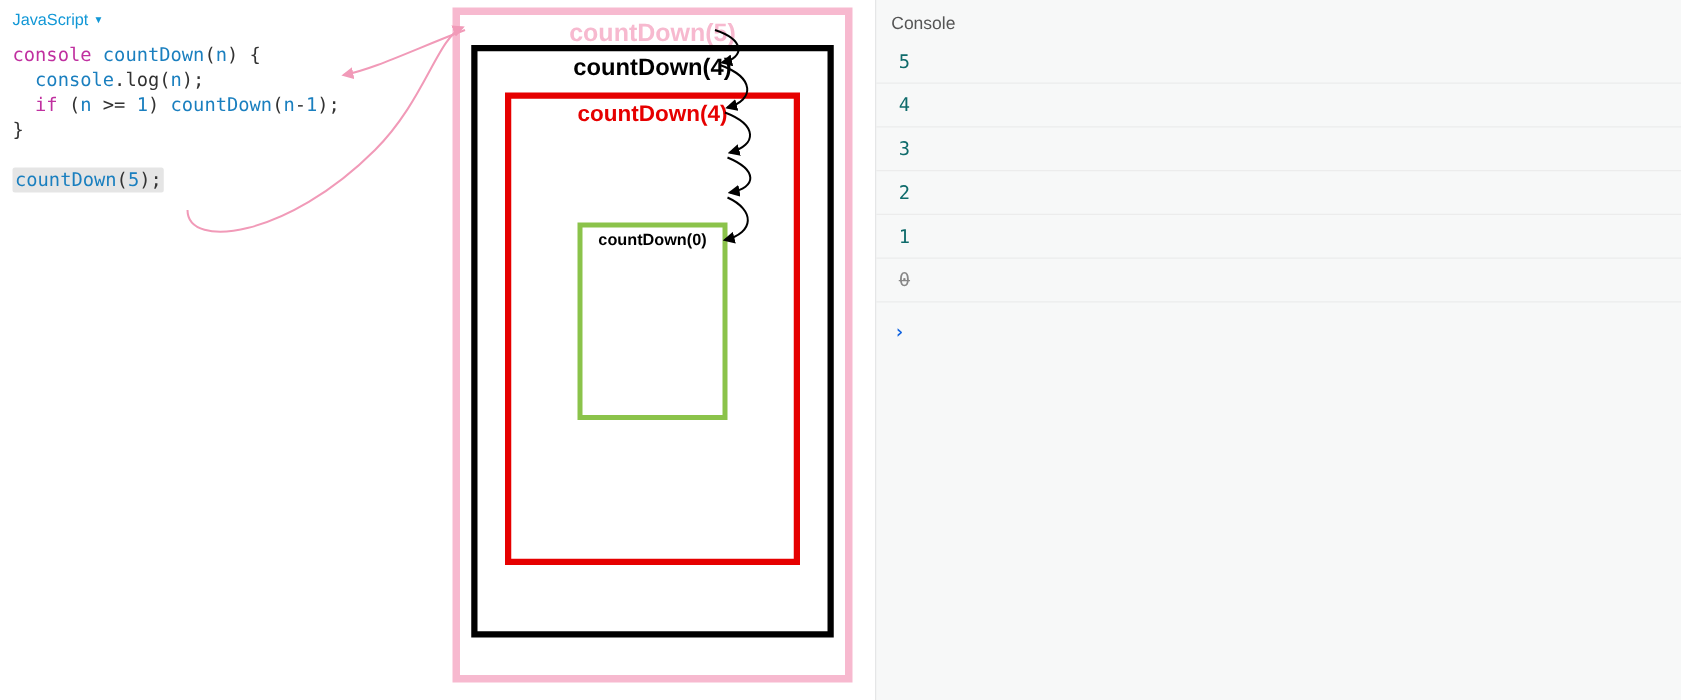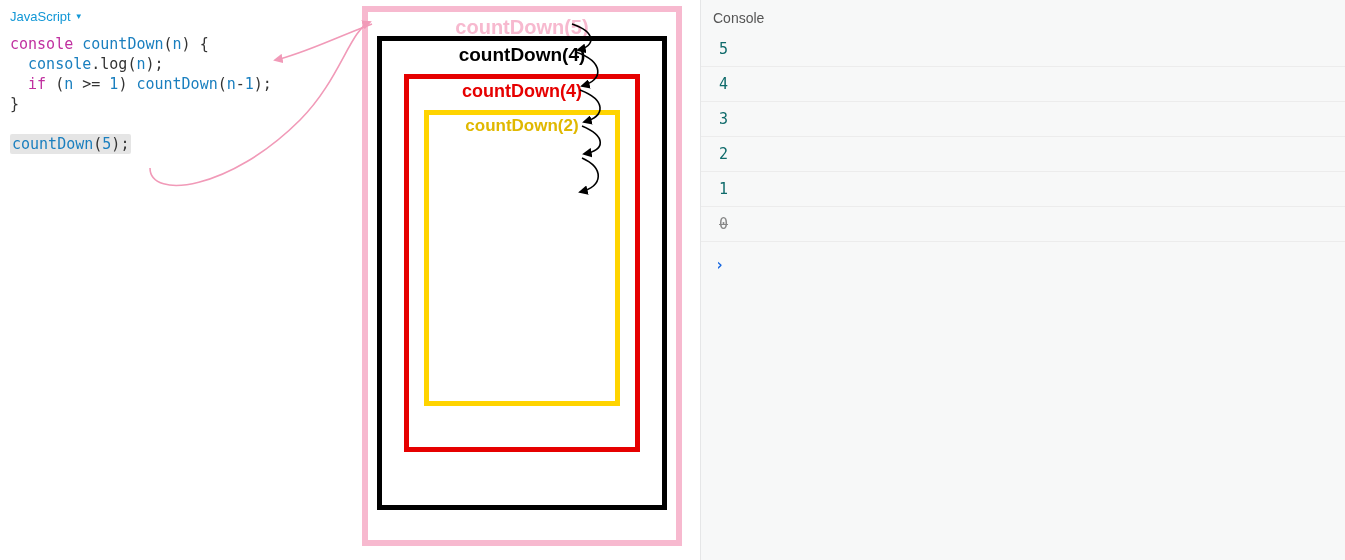--- a/index.html
+++ b/index.html
@@ -151,22 +151,22 @@
   <div class="diagram">
     <div class="box b5">
       <div class="label">countDown(5)</div>
     </div>
     <div class="box b4">
       <div class="label">countDown(4)</div>
     </div>
     <div class="box b3">
       <div class="label">countDown(4)</div>
     </div>
-    <div class="box b2">
-      <div class="label">countDown(2)</div>
+    <div class="box b0">
+      <div class="label">countDown(0)</div>
     </div>
   </div>
 
   <svg class="arrows" viewBox="0 0 685 560">
     <defs>
       <marker id="ahPink" viewBox="0 0 10 10" refX="8" refY="5" markerWidth="6" markerHeight="6" orient="auto-start-reverse">
         <path d="M0,0 L10,5 L0,10 z" fill="#f19ab8"></path>
       </marker>
       <marker id="ahBlack" viewBox="0 0 10 10" refX="8" refY="5" markerWidth="6" markerHeight="6" orient="auto-start-reverse">
         <path d="M0,0 L10,5 L0,10 z" fill="#000"></path>

